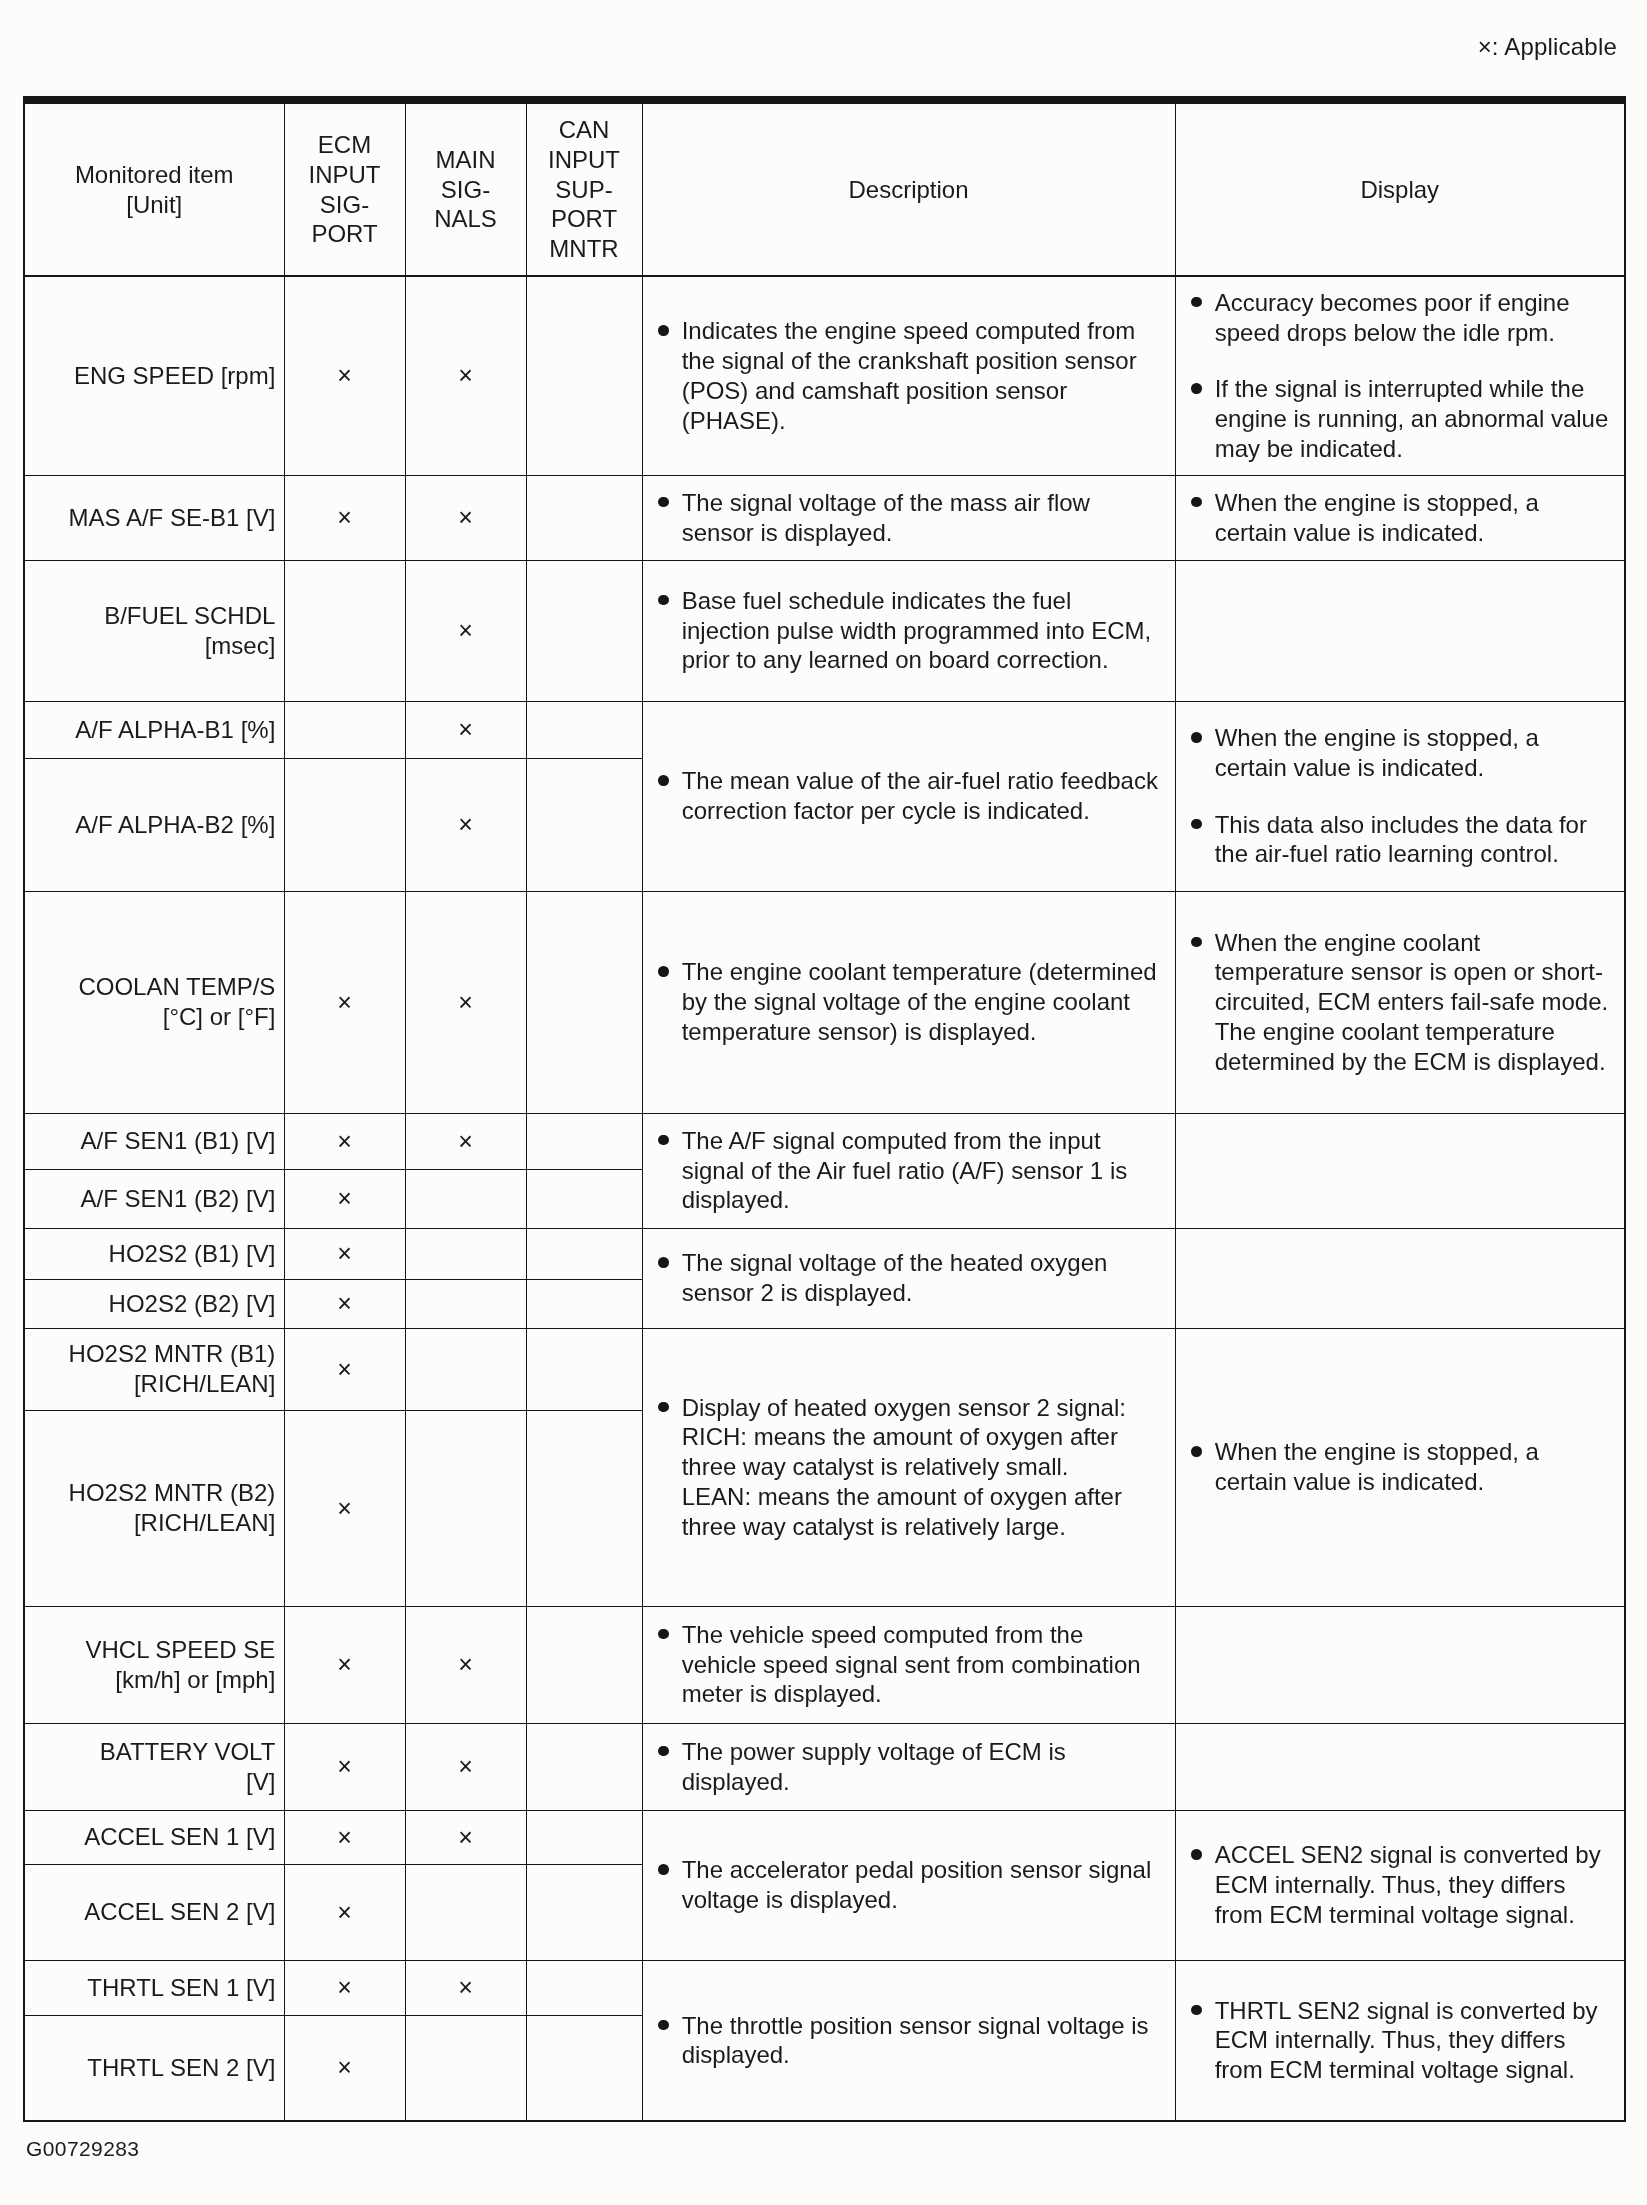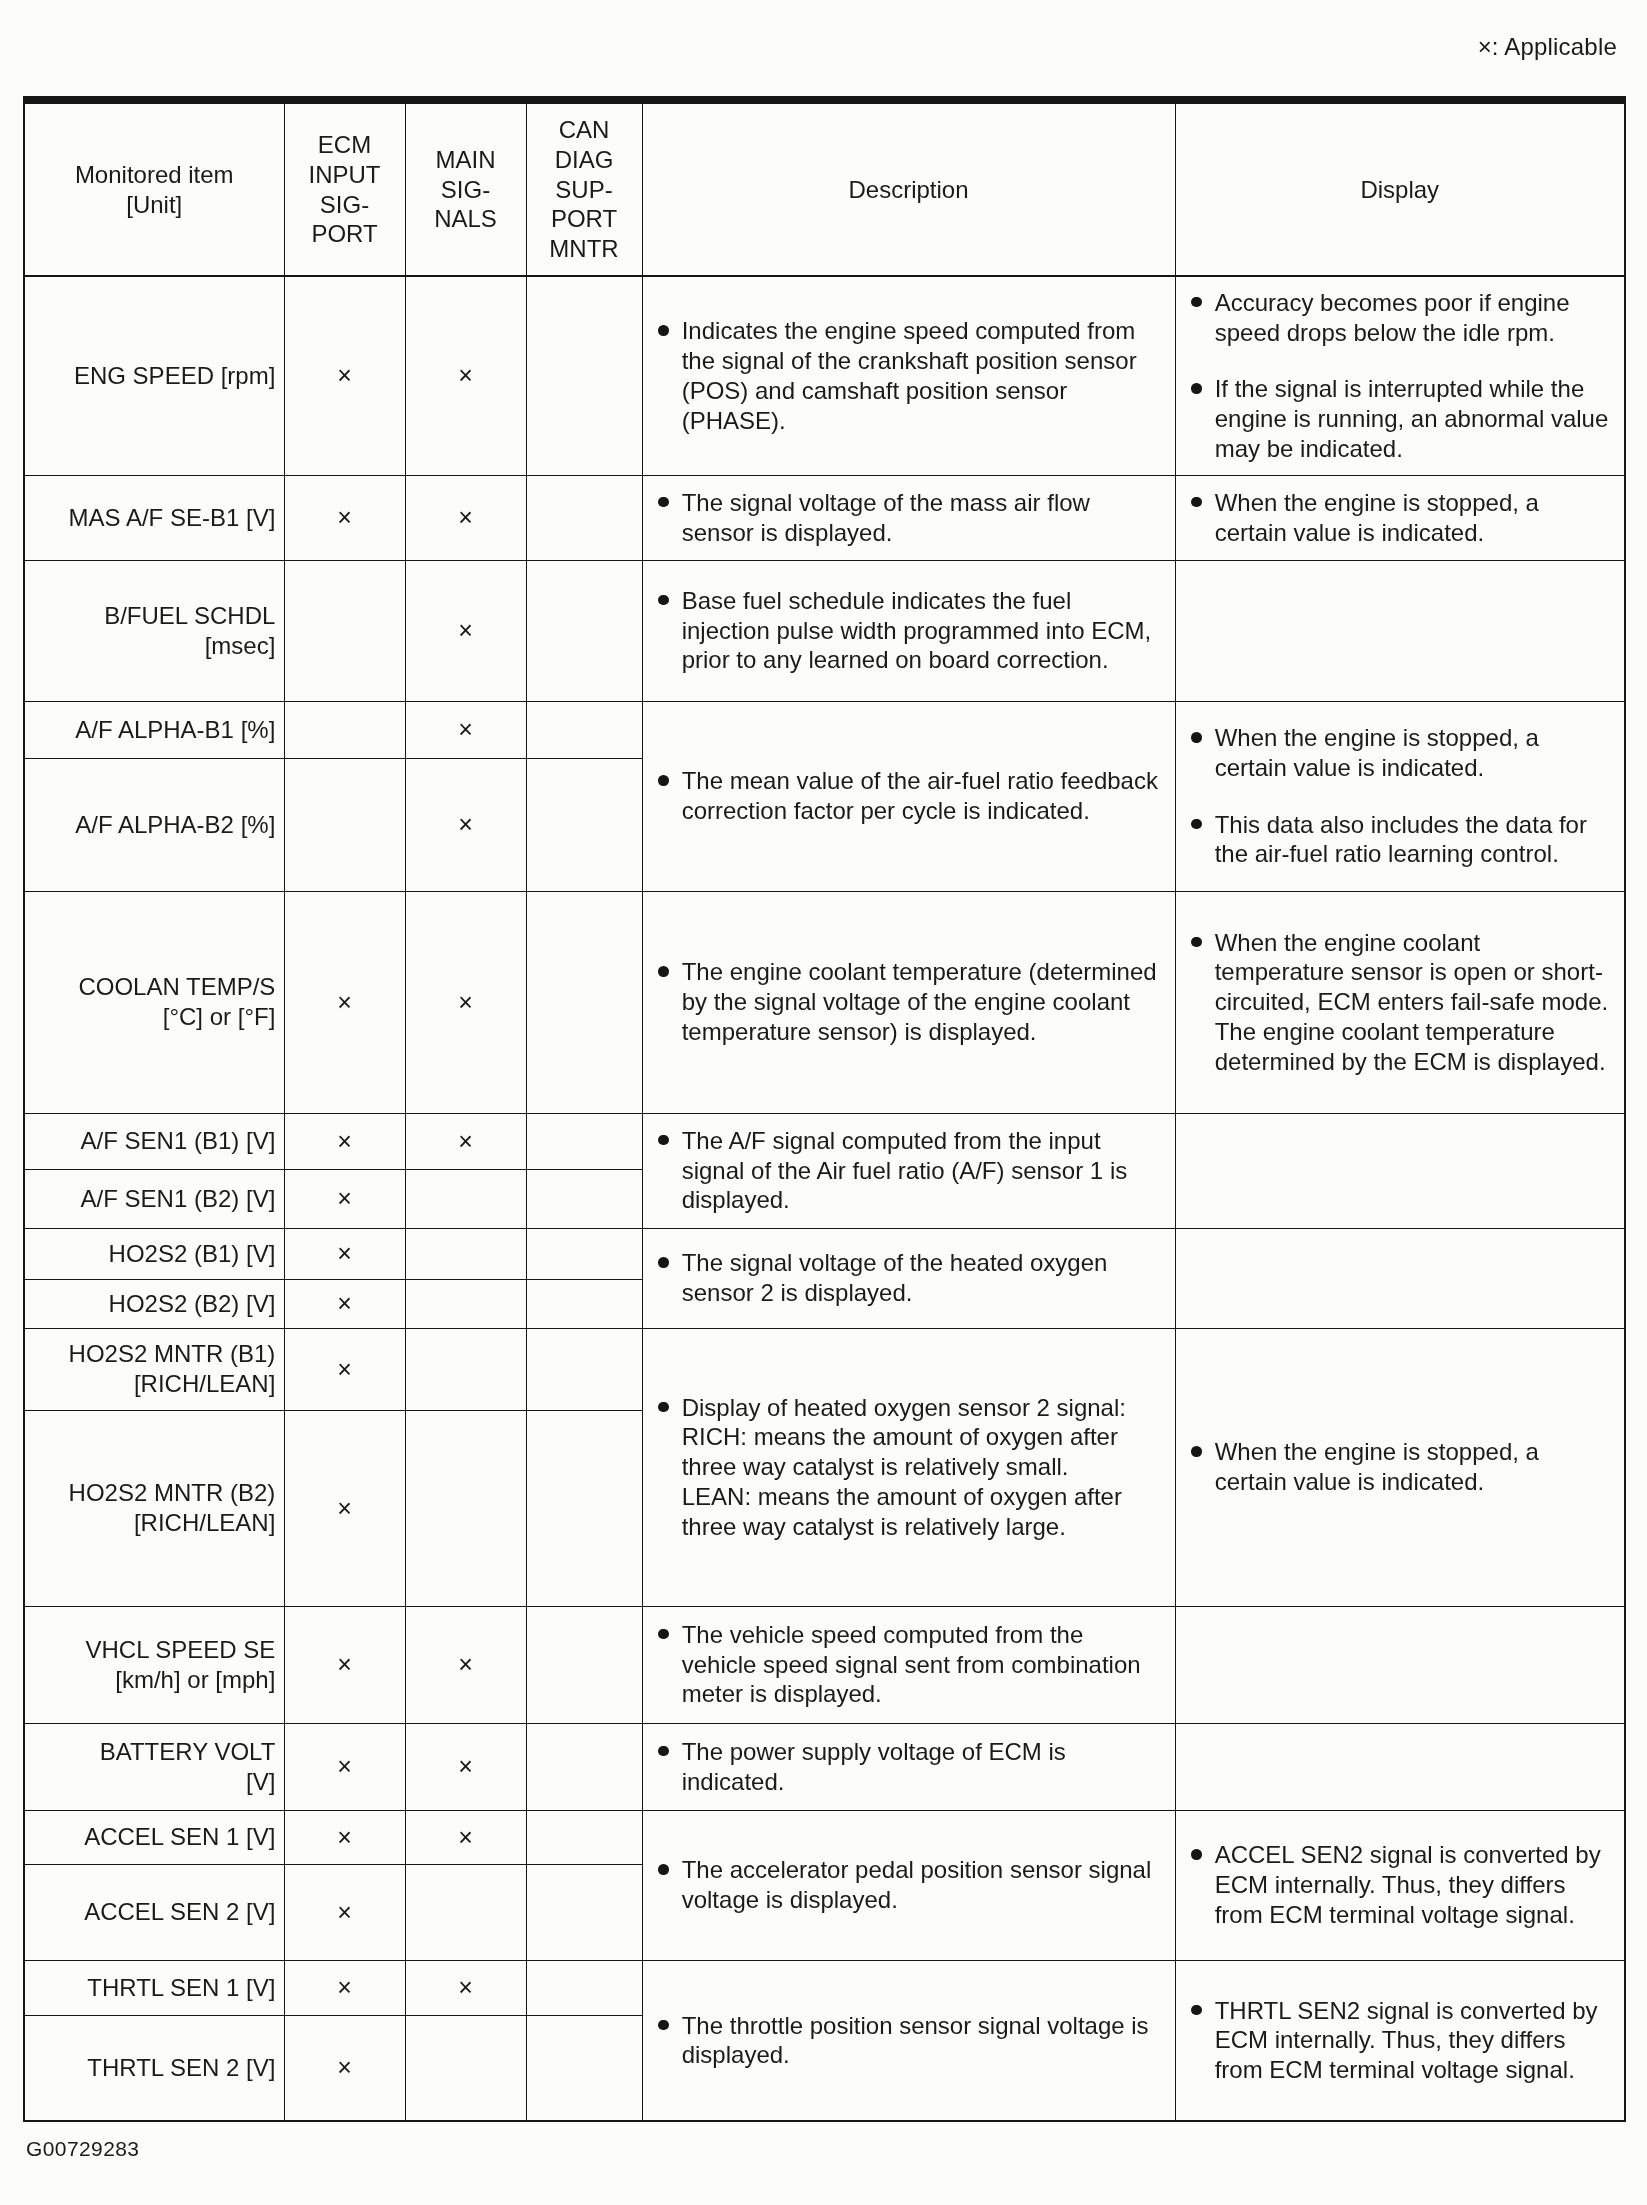--- a/index.html
+++ b/index.html
@@ -113,21 +113,21 @@
       <th>Monitored item
 [Unit]</th>
       <th>ECM
 INPUT
 SIG-
 PORT</th>
       <th>MAIN
 SIG-
 NALS</th>
       <th>CAN
-DIAG
+INPUT
 SUP-
 PORT
 MNTR</th>
       <th>Description</th>
       <th>Display</th>
     </tr>
 
     <tr style="height:199px">
       <td class="item">ENG SPEED [rpm]</td>
       <td class="mark">×</td>
@@ -274,21 +274,21 @@
       <td class="rem"></td>
     </tr>
 
     <tr style="height:87px">
       <td class="item">BATTERY VOLT
 [V]</td>
       <td class="mark">×</td>
       <td class="mark">×</td>
       <td class="mark"></td>
       <td class="desc">
-        <div class="bullet">The power supply voltage of ECM is indicated.</div>
+        <div class="bullet">The power supply voltage of ECM is displayed.</div>
       </td>
       <td class="rem"></td>
     </tr>
 
     <tr style="height:54px">
       <td class="item">ACCEL SEN 1 [V]</td>
       <td class="mark">×</td>
       <td class="mark">×</td>
       <td class="mark"></td>
       <td class="desc" rowspan="2">

